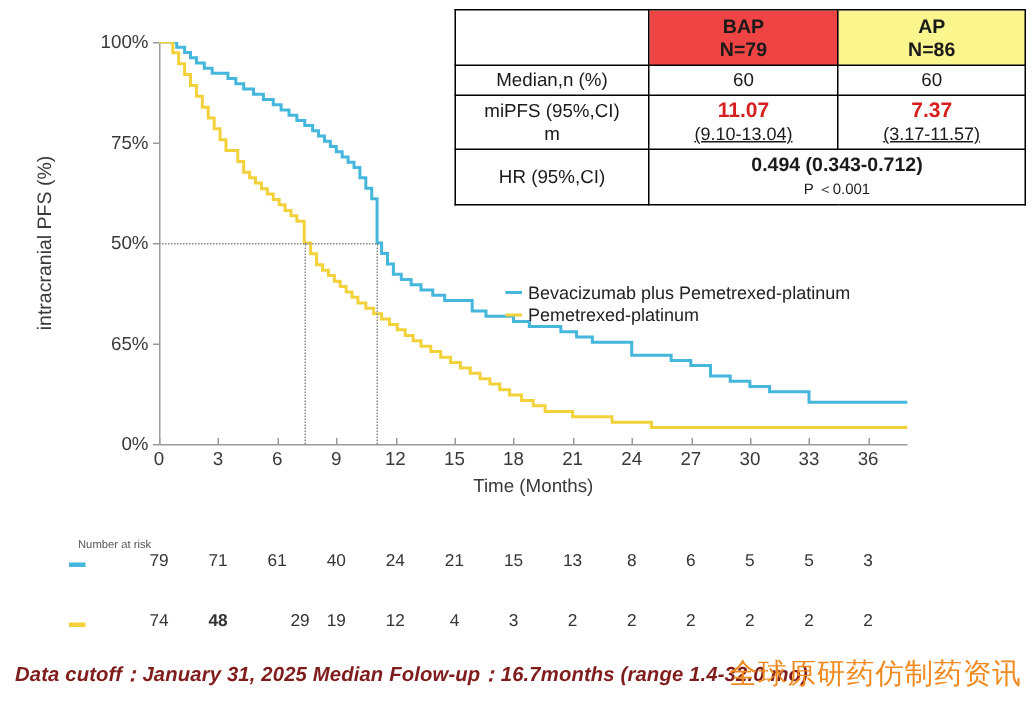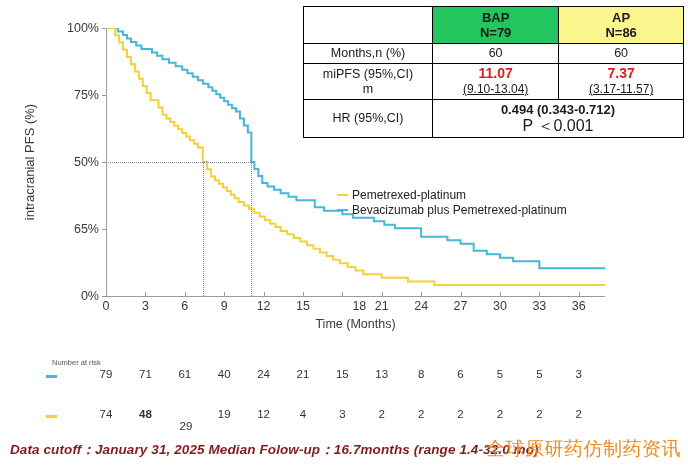--- a/index.html
+++ b/index.html
@@ -32,26 +32,26 @@
   #legend{position:absolute;left:337px;top:188px;font-size:12px;color:#222;line-height:14px;}
   .legend-row{display:flex;align-items:center;margin-bottom:1px;white-space:nowrap;}
   .legend-swatch{width:11px;height:2.5px;margin-right:4px;flex:0 0 auto;}
 
   
   #summary-table{position:absolute;left:303px;top:6px;width:381px;
        border-collapse:collapse;background:#fff;font-size:12.5px;}
   #summary-table td{border:1.6px solid #000;text-align:center;padding:2px 3px;line-height:15px;}
   #summary-table .rowlabel{width:122px;font-size:12.5px;}
   #summary-table .hdr{font-weight:bold;font-size:13px;padding:3px 2px;}
-  #summary-table .hdr-bap{background:#22c55e;}
+  #summary-table .hdr-bap{background:#ef4444;}
   #summary-table .hdr-ap{background:#fbf58e;}
   .big-red{color:#d81f1f;font-weight:bold;font-size:14px;}
   .ci-sub{font-size:12px;color:#1a1a1a;text-decoration:underline;}
   .hr-main{font-weight:bold;font-size:13px;}
-  .hr-p{font-size:16px;text-align:center;}
+  .hr-p{font-size:10px;text-align:center;}
 
   
   #nar{position:absolute;left:0;top:340px;width:688px;height:92px;}
   #nar-title{position:absolute;left:52px;top:18px;font-size:7.5px;color:#555;}
   .nar-row{position:absolute;left:0;width:688px;height:16px;}
   .nar-swatch{position:absolute;left:46px;width:11px;height:2.5px;top:7px;}
   .nar-val{position:absolute;transform:translateX(-50%);font-size:11.5px;color:#333;text-align:left;}
 
   
   #footer{position:absolute;left:10px;top:441px;font-size:13.5px;font-weight:bold;
@@ -88,21 +88,21 @@
       <div class="xtick-label" style="left: 145.395px;">3</div>
       <div class="xtick-mark" style="left: 145.395px;"></div>
       <div class="xtick-label" style="left: 184.789px;">6</div>
       <div class="xtick-mark" style="left: 184.789px;"></div>
       <div class="xtick-label" style="left: 224.184px;">9</div>
       <div class="xtick-mark" style="left: 224.184px;"></div>
       <div class="xtick-label" style="left: 263.579px;">12</div>
       <div class="xtick-mark" style="left: 263.579px;"></div>
       <div class="xtick-label" style="left: 302.974px;">15</div>
       <div class="xtick-mark" style="left: 302.974px;"></div>
-      <div class="xtick-label" style="left: 342.368px; margin-left: 17px;">18</div>
+      <div class="xtick-label" style="left: 342.368px;">18</div>
       <div class="xtick-mark" style="left: 342.368px;"></div>
       <div class="xtick-label" style="left: 381.763px;">21</div>
       <div class="xtick-mark" style="left: 381.763px;"></div>
       <div class="xtick-label" style="left: 421.158px;">24</div>
       <div class="xtick-mark" style="left: 421.158px;"></div>
       <div class="xtick-label" style="left: 460.553px;">27</div>
       <div class="xtick-mark" style="left: 460.553px;"></div>
       <div class="xtick-label" style="left: 499.947px;">30</div>
       <div class="xtick-mark" style="left: 499.947px;"></div>
       <div class="xtick-label" style="left: 539.342px;">33</div>
@@ -119,45 +119,45 @@
   </div>
 
   <div id="median-lines">
       <div class="median-h" style="left: 106px; top: 162px; width: 145.367px;"></div>
       <div class="median-v" style="left: 202.78px; top: 162px; height: 134px;"></div>
       <div class="median-v" style="left: 251.367px; top: 162px; height: 134px;"></div>
     </div>
 
   <div id="legend">
     <div class="legend-row">
+      <span class="legend-swatch" style="background: rgb(69, 182, 220);"></span>
+      <span>Bevacizumab plus Pemetrexed-platinum</span>
+    </div>
+    <div class="legend-row">
       <span class="legend-swatch" style="background: rgb(242, 209, 59);"></span>
       <span>Pemetrexed-platinum</span>
-    </div>
-    <div class="legend-row">
-      <span class="legend-swatch" style="background: rgb(69, 182, 220);"></span>
-      <span>Bevacizumab plus Pemetrexed-platinum</span>
     </div>
   </div>
 </div>
 
 <table id="summary-table">
   <tbody>
       <tr>
     <td class="rowlabel"></td>
     <td class="hdr hdr-bap">
       <span>BAP</span><br>
       <span>N=79</span>
     </td>
     <td class="hdr hdr-ap">
       <span>AP</span><br>
       <span>N=86</span>
     </td>
   </tr>
   <tr>
-    <td class="rowlabel">Months,n (%)</td>
+    <td class="rowlabel">Median,n (%)</td>
     <td>60</td>
     <td>60</td>
   </tr>
   <tr>
     <td class="rowlabel">
       <span>miPFS (95%,CI)</span><br>
       <span>m</span>
     </td>
     <td>
       <span class="big-red">11.07</span><br>
@@ -193,21 +193,21 @@
       <div class="nar-val" style="left: 421.158px;">8</div>
       <div class="nar-val" style="left: 460.553px;">6</div>
       <div class="nar-val" style="left: 499.947px;">5</div>
       <div class="nar-val" style="left: 539.342px;">5</div>
       <div class="nar-val" style="left: 578.737px;">3</div>
     </div>
     <div class="nar-row" style="top: 68px;">
       <div class="nar-swatch" style="background: rgb(242, 209, 59);"></div>
       <div class="nar-val" style="left: 106px;">74</div>
       <div class="nar-val" style="left: 145.395px; font-weight: bold;">48</div>
-      <div class="nar-val" style="left: 186px; margin-top: 12px;">29</div>
+      <div class="nar-val" style="left: 200px;">29</div>
       <div class="nar-val" style="left: 224.184px;">19</div>
       <div class="nar-val" style="left: 263.579px;">12</div>
       <div class="nar-val" style="left: 302.974px;">4</div>
       <div class="nar-val" style="left: 342.368px;">3</div>
       <div class="nar-val" style="left: 381.763px;">2</div>
       <div class="nar-val" style="left: 421.158px;">2</div>
       <div class="nar-val" style="left: 460.553px;">2</div>
       <div class="nar-val" style="left: 499.947px;">2</div>
       <div class="nar-val" style="left: 539.342px;">2</div>
       <div class="nar-val" style="left: 578.737px;">2</div>

